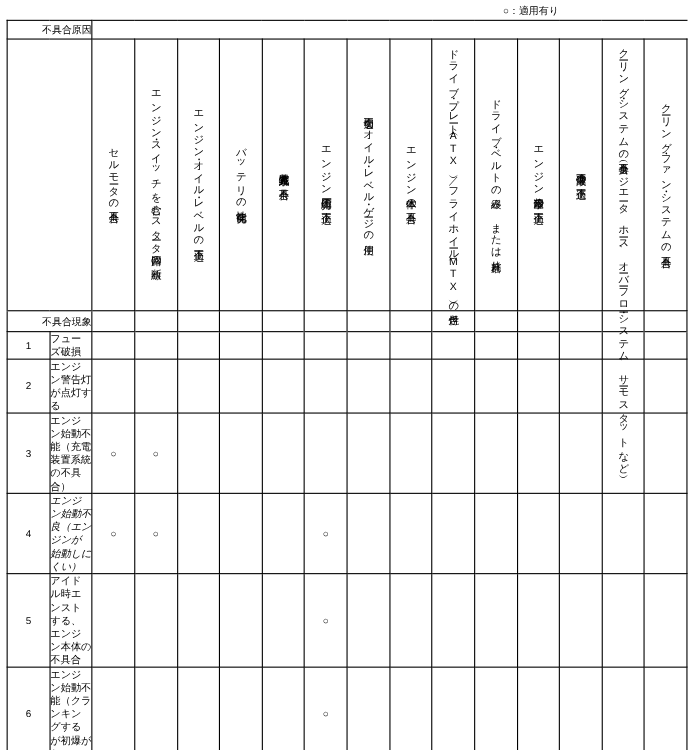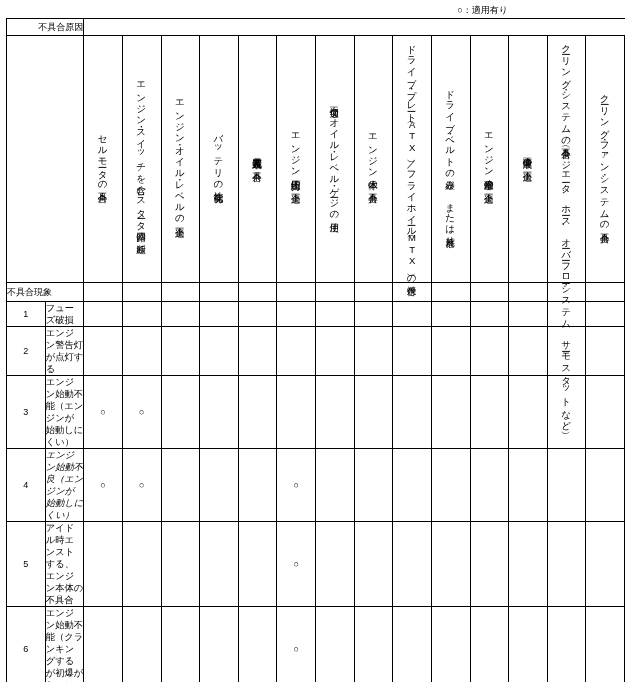--- a/index.html
+++ b/index.html
@@ -66,21 +66,21 @@
     line-height: 13px;
     letter-spacing: 0.5px;
     margin: 0 auto 3px auto;
     display: block;
     max-height: 240px;
   }
   .sym-row-label {
     height: 18px;
     font-size: 9px;
     padding-left: 4px;
-    text-align: left;
+    text-align: right;
     border-left: none;
     border-bottom: none;
   }
   .num-col {
     width: 17px;
     text-align: center;
     font-size: 9px;
   }
   .sym-col {
     width: 256px;
@@ -211,21 +211,21 @@
           <td class="mark-col"></td>
           <td class="mark-col"></td>
           <td class="mark-col"></td>
           <td class="mark-col"></td>
           <td class="mark-col"></td>
           <td class="mark-col"></td>
           <td class="mark-col"></td>
         </tr>
         <tr class="data-row">
           <td class="num-col">3</td>
-          <td class="sym-col" style="white-space: pre-line;">エンジン始動不能（エンジンが始動しにくい）</td>
+          <td class="sym-col" style="white-space: pre-line;">エンジン始動不能（充電装置系統の不具合）</td>
           <td class="mark-col"><span class="circle">○</span></td>
           <td class="mark-col"><span class="circle">○</span></td>
           <td class="mark-col"></td>
           <td class="mark-col"></td>
           <td class="mark-col"></td>
           <td class="mark-col"></td>
           <td class="mark-col"></td>
           <td class="mark-col"></td>
           <td class="mark-col"></td>
           <td class="mark-col"></td>

